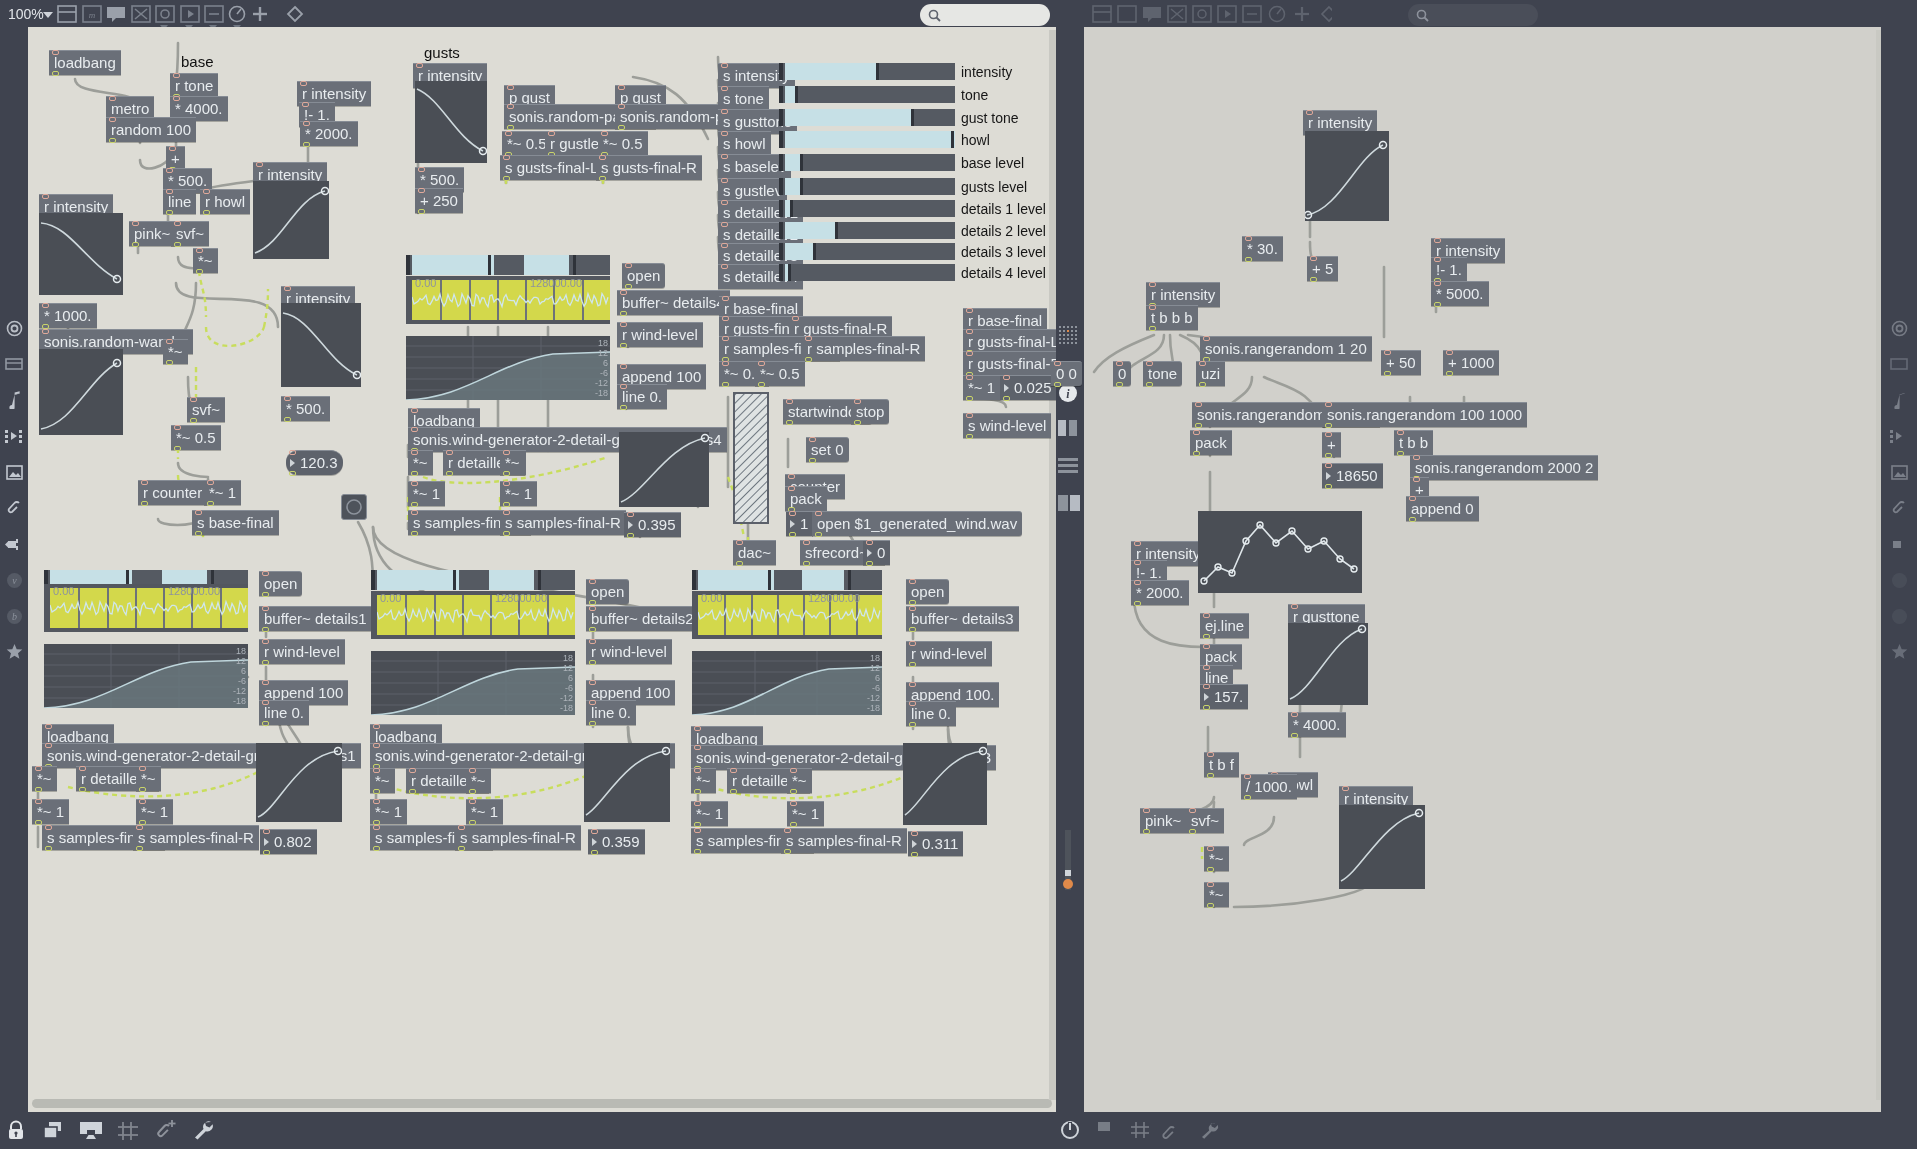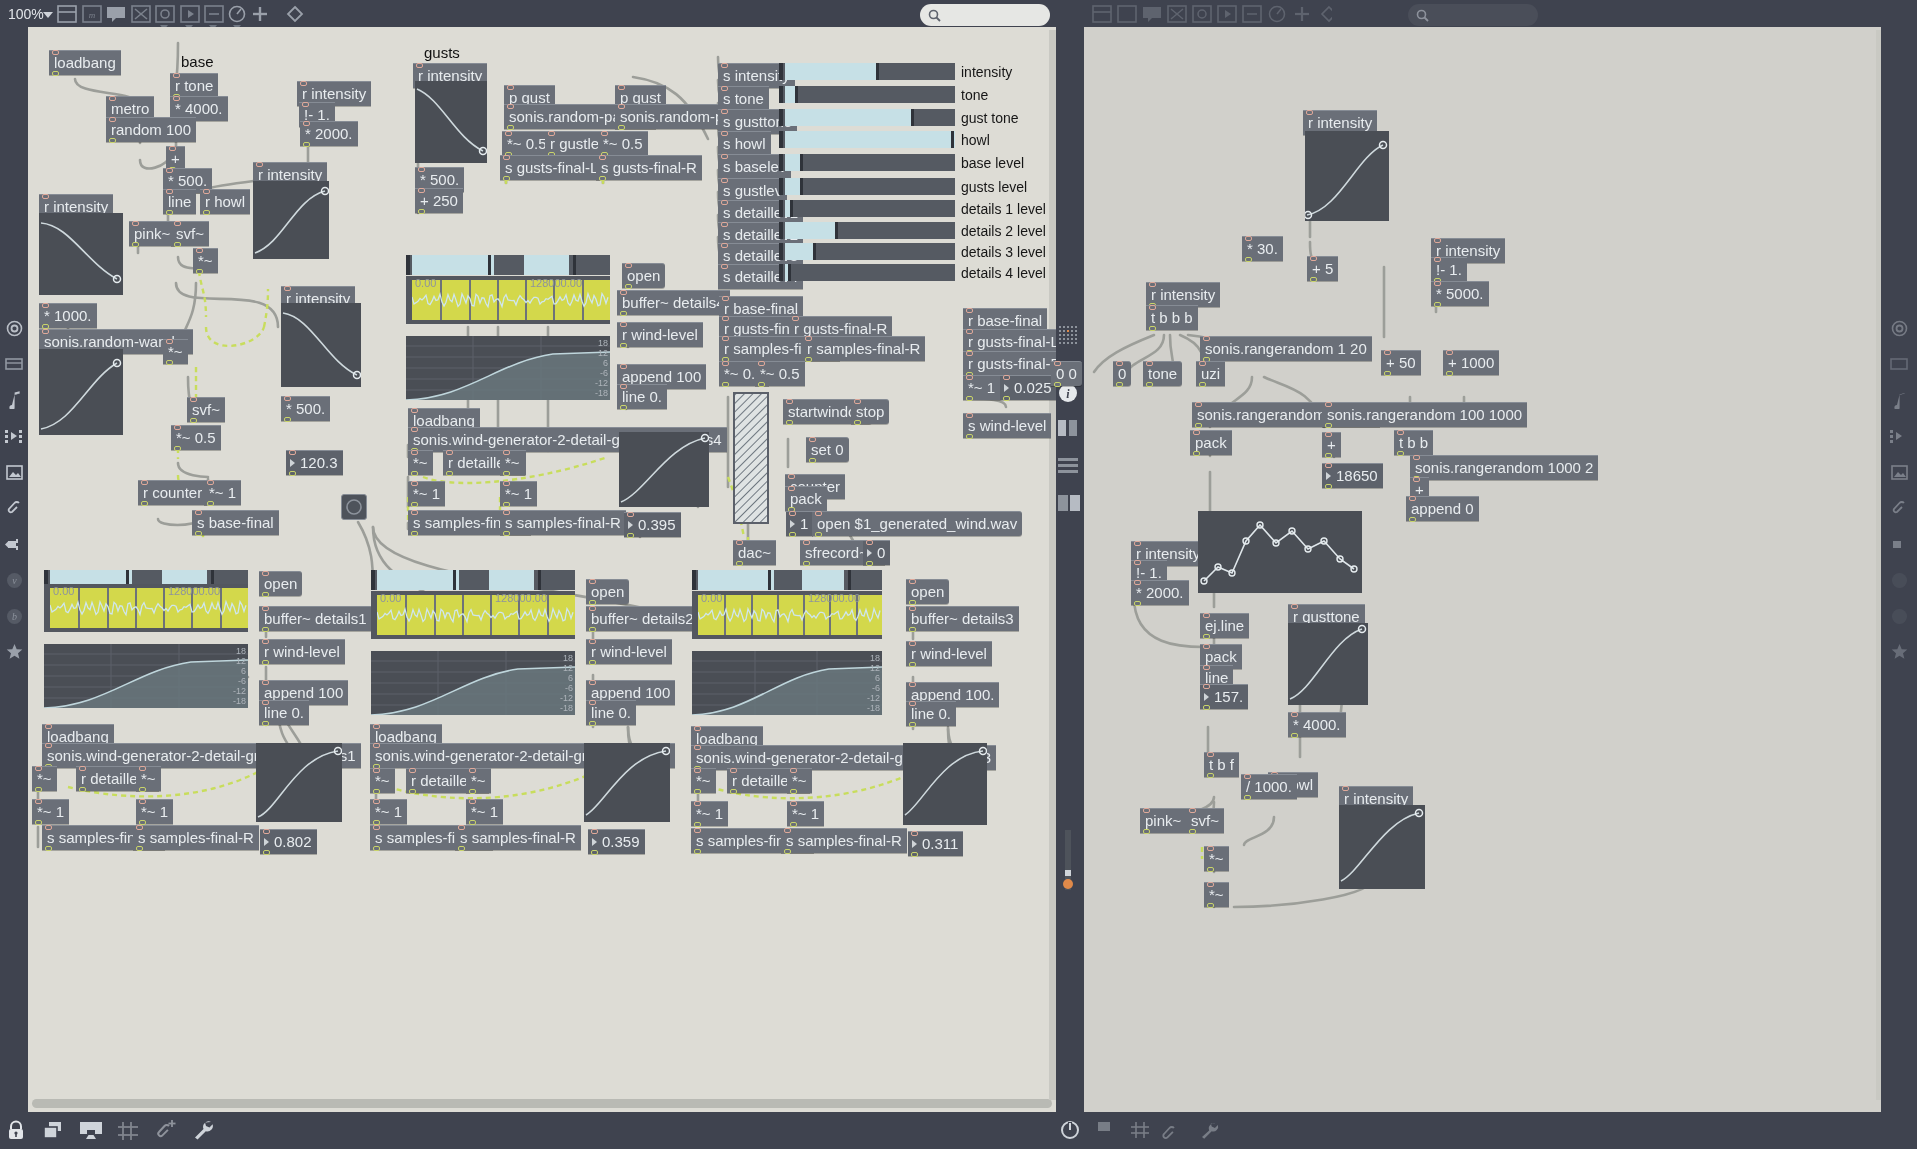--- a/index.html
+++ b/index.html
@@ -372,21 +372,21 @@
     <div class="obj " style="left: 129px; top: 221px;"><span>pink~</span><span class="inlet" style="left: 3px;"></span><span class="outlet" style="left: 3px;"></span></div>
     <div class="obj " style="left: 171px; top: 221px;"><span>svf~</span><span class="inlet" style="left: 3px;"></span><span class="outlet" style="left: 3px;"></span></div>
     <div class="obj " style="left: 193px; top: 248px;"><span>*~</span><span class="inlet" style="left: 3px;"></span><span class="outlet" style="left: 3px;"></span></div>
     <div class="obj " style="left: 39px; top: 303px;"><span>* 1000.</span><span class="inlet" style="left: 3px;"></span><span class="outlet" style="left: 3px;"></span></div>
     <div class="obj " style="left: 39px; top: 329px;"><span>sonis.random-wander</span><span class="inlet" style="left: 3px;"></span><span class="outlet" style="left: 3px;"></span></div>
     <div class="obj " style="left: 163px; top: 339px;"><span>*~</span><span class="inlet" style="left: 3px;"></span><span class="outlet" style="left: 3px;"></span></div>
     <div class="obj " style="left: 281px; top: 286px;"><span>r intensity</span><span class="inlet" style="left: 3px;"></span><span class="outlet" style="left: 3px;"></span></div>
     <div class="obj " style="left: 187px; top: 397px;"><span>svf~</span><span class="inlet" style="left: 3px;"></span><span class="outlet" style="left: 3px;"></span></div>
     <div class="obj " style="left: 281px; top: 396px;"><span>* 500.</span><span class="inlet" style="left: 3px;"></span><span class="outlet" style="left: 3px;"></span></div>
     <div class="obj " style="left: 171px; top: 425px;"><span>*~ 0.5</span><span class="inlet" style="left: 3px;"></span><span class="outlet" style="left: 3px;"></span></div>
-    <div class="obj num" style="left: 286px; top: 450px;"><span>120.3</span><span class="inlet" style="left: 3px;"></span><span class="outlet" style="left: 3px;"></span></div>
+    <div class="obj num" style="left: 286px; top: 450px; border-radius: 12px;"><span>120.3</span><span class="inlet" style="left: 3px;"></span><span class="outlet" style="left: 3px;"></span></div>
     <div class="obj " style="left: 138px; top: 480px;"><span>r counter</span><span class="inlet" style="left: 3px;"></span><span class="outlet" style="left: 3px;"></span></div>
     <div class="obj " style="left: 204px; top: 480px;"><span>*~ 1</span><span class="inlet" style="left: 3px;"></span><span class="outlet" style="left: 3px;"></span></div>
     <div class="obj " style="left: 192px; top: 510px;"><span>s base-final</span><span class="inlet" style="left: 3px;"></span><span class="outlet" style="left: 3px;"></span></div>
     <div class="obj " style="left: 413px; top: 63px;"><span>r intensity</span><span class="inlet" style="left: 3px;"></span><span class="outlet" style="left: 3px;"></span></div>
     <div class="obj " style="left: 504px; top: 85px;"><span>p gust</span><span class="inlet" style="left: 3px;"></span><span class="outlet" style="left: 3px;"></span></div>
     <div class="obj " style="left: 615px; top: 85px;"><span>p gust</span><span class="inlet" style="left: 3px;"></span><span class="outlet" style="left: 3px;"></span></div>
     <div class="obj " style="left: 504px; top: 104px;"><span>sonis.random-panner</span><span class="inlet" style="left: 3px;"></span><span class="outlet" style="left: 3px;"></span></div>
     <div class="obj " style="left: 615px; top: 104px;"><span>sonis.random-panner</span><span class="inlet" style="left: 3px;"></span><span class="outlet" style="left: 3px;"></span></div>
     <div class="obj " style="left: 502px; top: 131px;"><span>*~ 0.5</span><span class="inlet" style="left: 3px;"></span><span class="outlet" style="left: 3px;"></span></div>
     <div class="obj " style="left: 545px; top: 131px;"><span>r gustlev</span><span class="inlet" style="left: 3px;"></span><span class="outlet" style="left: 3px;"></span></div>
@@ -1019,21 +1019,21 @@
     <div class="obj " style="left: 1443px; top: 350px;"><span>+ 1000</span><span class="inlet" style="left: 3px;"></span><span class="outlet" style="left: 3px;"></span></div>
     <div class="obj msg" style="left: 1051px; top: 361px;"><span>0 0</span><span class="inlet" style="left: 3px;"></span><span class="outlet" style="left: 3px;"></span></div>
     <div class="obj msg" style="left: 1113px; top: 361px;"><span>0</span><span class="inlet" style="left: 3px;"></span><span class="outlet" style="left: 3px;"></span></div>
     <div class="obj msg" style="left: 1143px; top: 361px;"><span>tone</span><span class="inlet" style="left: 3px;"></span><span class="outlet" style="left: 3px;"></span></div>
     <div class="obj " style="left: 1196px; top: 361px;"><span>uzi</span><span class="inlet" style="left: 3px;"></span><span class="outlet" style="left: 3px;"></span></div>
     <div class="obj " style="left: 1192px; top: 402px;"><span>sonis.rangerandom 1 1000</span><span class="inlet" style="left: 3px;"></span><span class="outlet" style="left: 3px;"></span></div>
     <div class="obj " style="left: 1322px; top: 402px;"><span>sonis.rangerandom 100 1000</span><span class="inlet" style="left: 3px;"></span><span class="outlet" style="left: 3px;"></span></div>
     <div class="obj " style="left: 1394px; top: 430px;"><span>t b b</span><span class="inlet" style="left: 3px;"></span><span class="outlet" style="left: 3px;"></span></div>
     <div class="obj " style="left: 1190px; top: 430px;"><span>pack</span><span class="inlet" style="left: 3px;"></span><span class="outlet" style="left: 3px;"></span></div>
     <div class="obj " style="left: 1322px; top: 432px;"><span>+</span><span class="inlet" style="left: 3px;"></span><span class="outlet" style="left: 3px;"></span></div>
-    <div class="obj " style="left: 1410px; top: 455px;"><span>sonis.rangerandom 1000 2</span><span class="inlet" style="left: 3px;"></span><span class="outlet" style="left: 3px;"></span></div>
+    <div class="obj " style="left: 1410px; top: 455px;"><span>sonis.rangerandom 2000 2</span><span class="inlet" style="left: 3px;"></span><span class="outlet" style="left: 3px;"></span></div>
     <div class="obj num" style="left: 1322px; top: 463px;"><span>18650</span><span class="inlet" style="left: 3px;"></span><span class="outlet" style="left: 3px;"></span></div>
     <div class="obj " style="left: 1410px; top: 477px;"><span>+</span><span class="inlet" style="left: 3px;"></span><span class="outlet" style="left: 3px;"></span></div>
     <div class="obj " style="left: 1406px; top: 496px;"><span>append 0</span><span class="inlet" style="left: 3px;"></span><span class="outlet" style="left: 3px;"></span></div>
     <div class="obj " style="left: 1131px; top: 541px;"><span>r intensity</span><span class="inlet" style="left: 3px;"></span><span class="outlet" style="left: 3px;"></span></div>
     <div class="obj " style="left: 1131px; top: 560px;"><span>!- 1.</span><span class="inlet" style="left: 3px;"></span><span class="outlet" style="left: 3px;"></span></div>
     <div class="obj " style="left: 1131px; top: 580px;"><span>* 2000.</span><span class="inlet" style="left: 3px;"></span><span class="outlet" style="left: 3px;"></span></div>
     <div class="obj " style="left: 1200px; top: 613px;"><span>ej.line</span><span class="inlet" style="left: 3px;"></span><span class="outlet" style="left: 3px;"></span></div>
     <div class="obj " style="left: 1288px; top: 604px;"><span>r gusttone</span><span class="inlet" style="left: 3px;"></span><span class="outlet" style="left: 3px;"></span></div>
     <div class="obj " style="left: 1200px; top: 644px;"><span>pack</span><span class="inlet" style="left: 3px;"></span><span class="outlet" style="left: 3px;"></span></div>
     <div class="obj " style="left: 1200px; top: 665px;"><span>line</span><span class="inlet" style="left: 3px;"></span><span class="outlet" style="left: 3px;"></span></div>

